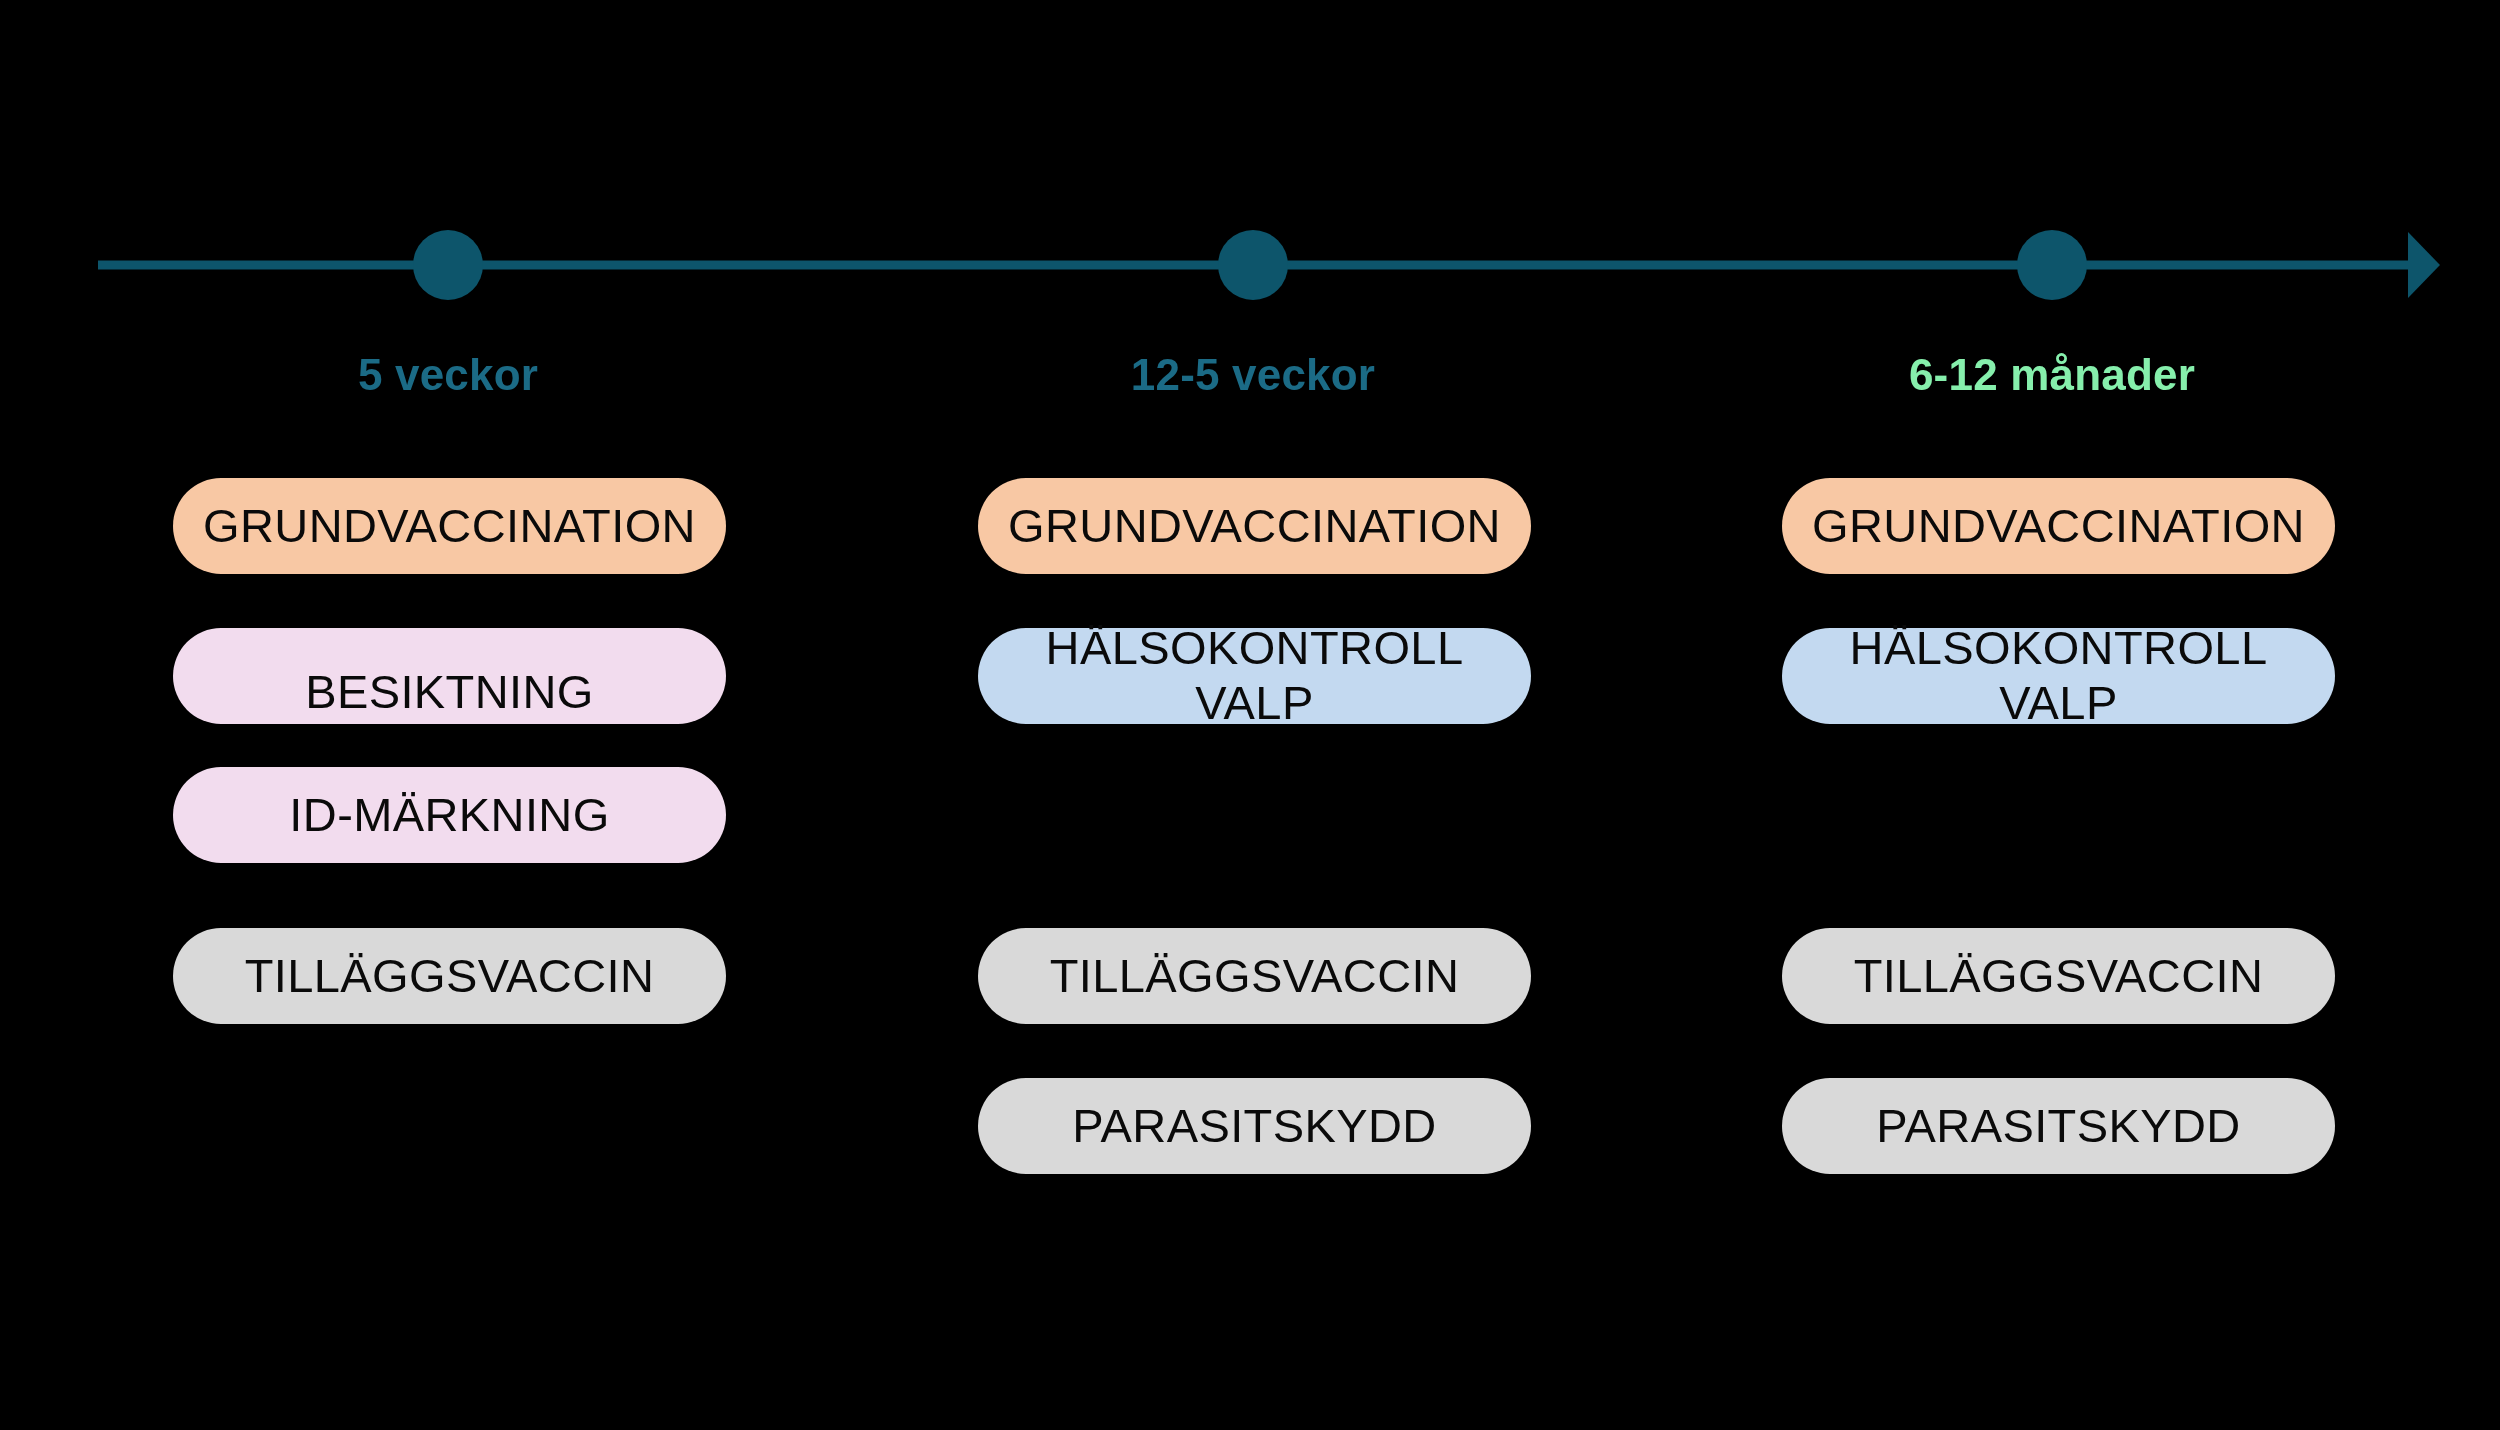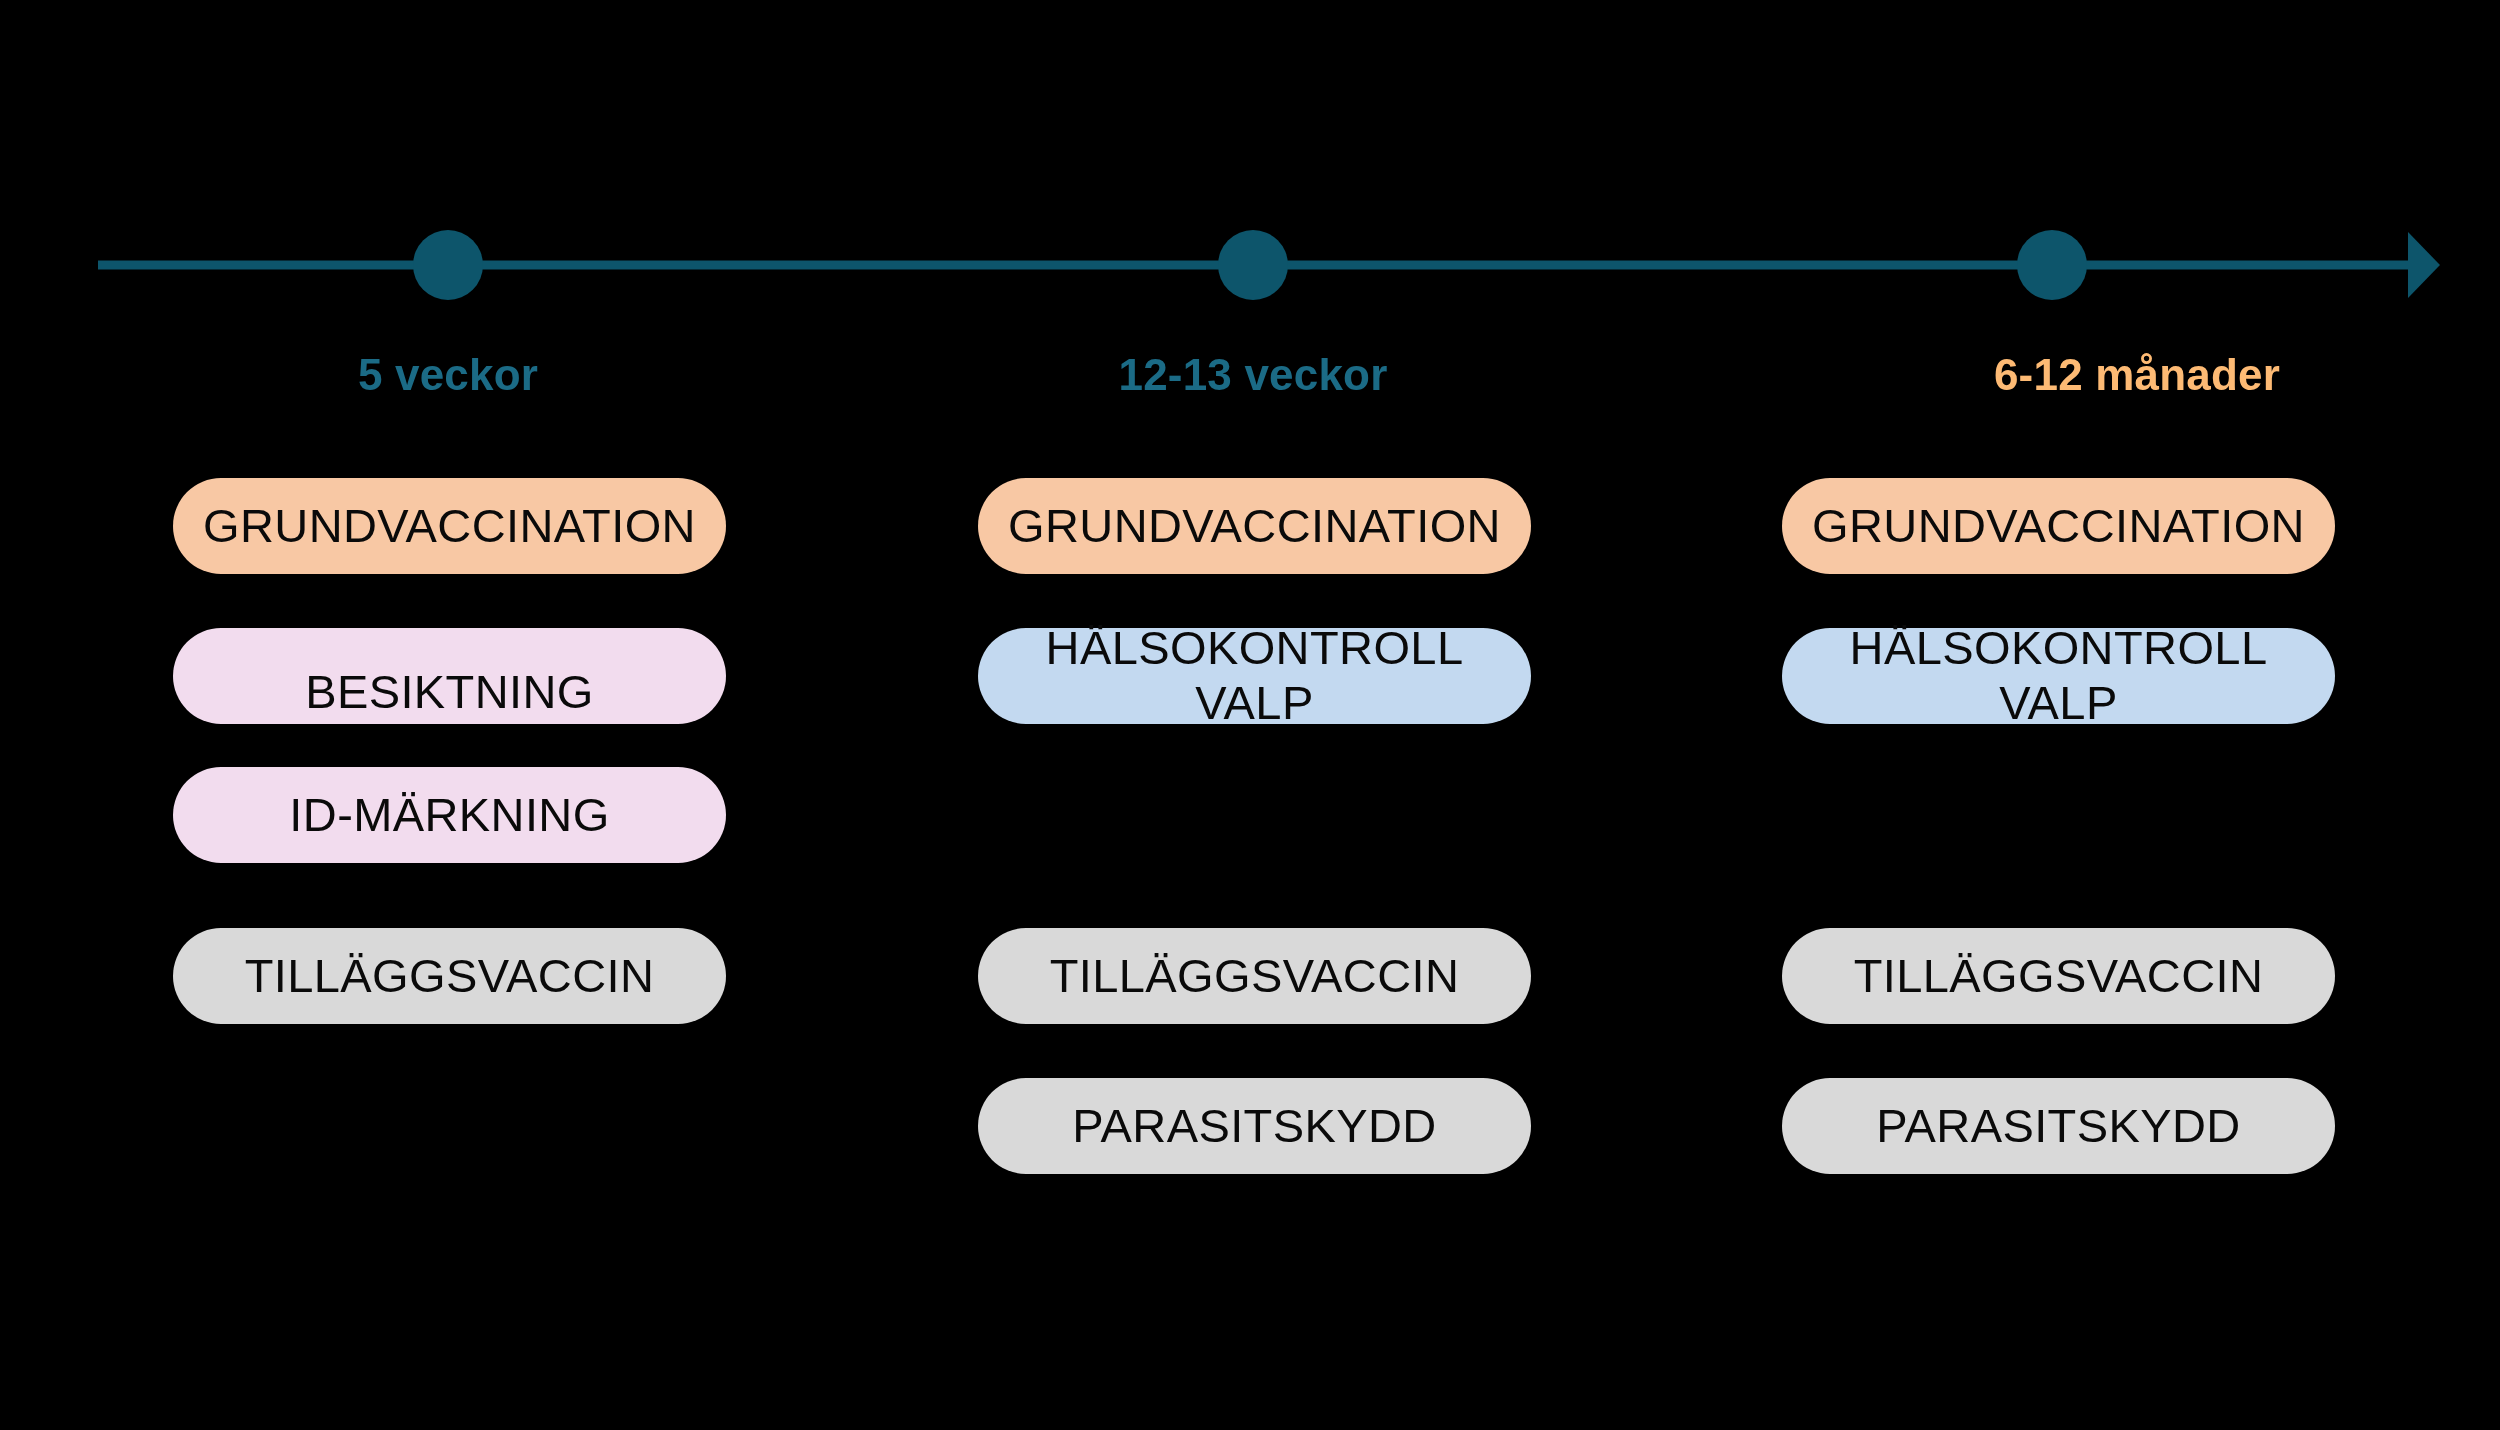--- a/index.html
+++ b/index.html
@@ -108,22 +108,22 @@
     <polygon points="2408,232 2408,298 2440,265" fill="#0D556B"></polygon>
   </svg>
 
   <div id="dots-layer">
       <div class="timeline-dot" style="left: 413px; background: rgb(13, 85, 107);"></div>
       <div class="timeline-dot" style="left: 1218px; background: rgb(13, 85, 107);"></div>
       <div class="timeline-dot" style="left: 2017px; background: rgb(13, 85, 107);"></div>
     </div>
   <div id="labels-layer">
       <div class="period-label" style="left: 168px; color: rgb(27, 107, 134);">5 veckor</div>
-      <div class="period-label" style="left: 973px; color: rgb(27, 107, 134);">12-13 veckor</div>
-      <div class="period-label" style="left: 1857px; color: #fdba74;">6-12 månader</div>
+      <div class="period-label" style="left: 973px; color: rgb(27, 107, 134);">12-5 veckor</div>
+      <div class="period-label" style="left: 1772px; color: #86efac;">6-12 månader</div>
     </div>
 
   <div id="columns">
     <div class="column col-0">
         <div class="pill-slot" style="top: 13px;">
           <div class="pill c-orange" style="background: rgb(248, 200, 164);">
             <div class="pill-label" style="color: rgb(10, 10, 10);">GRUNDVACCINATION</div>
           </div>
         </div>
         <div class="pill-slot" style="top: 163px;">

